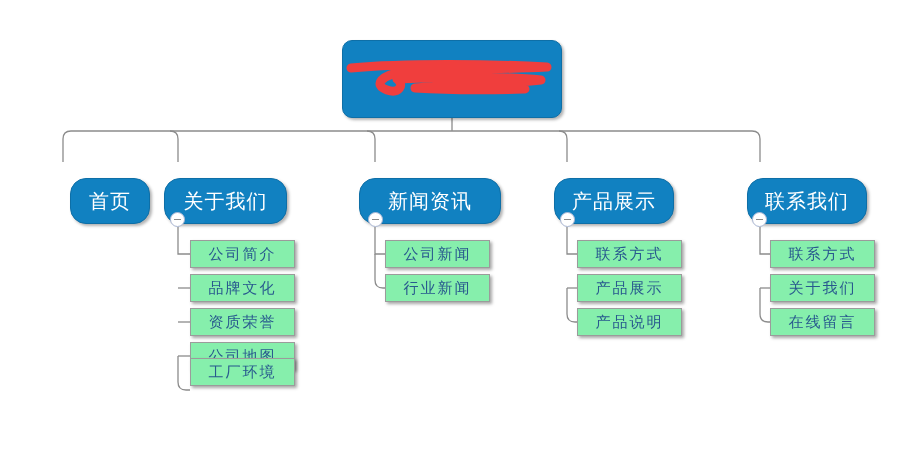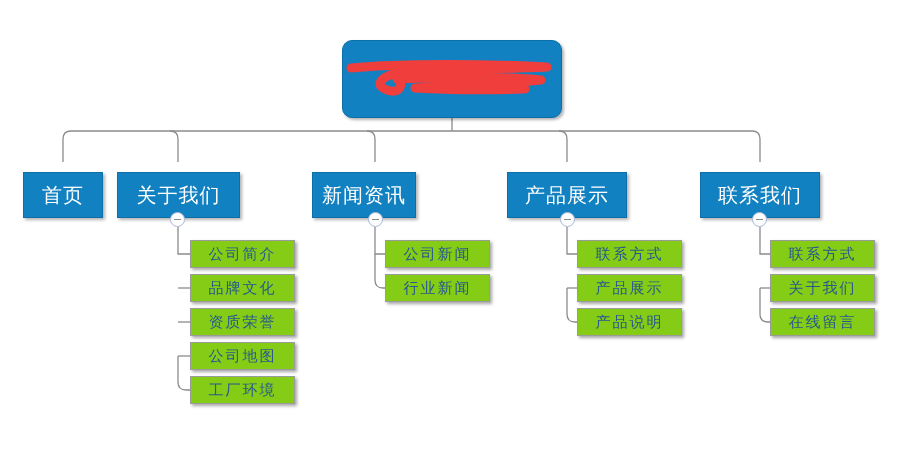--- a/index.html
+++ b/index.html
@@ -2,48 +2,49 @@
 <html><head>
 <meta charset="utf-8">
 <style>
   html,body{margin:0;padding:0;}
   body{
     width:912px;height:453px;position:relative;background:#ffffff;
     font-family:"Liberation Sans", sans-serif;overflow:hidden;
   }
   svg.lines{position:absolute;left:0;top:0;z-index:1;}
   .topic{
-    position:absolute;top:172px;height:46px;z-index:3;
-    background:#1181c1;border:1px solid #0e6fa7;border-radius:0;
+    position:absolute;top:178px;height:46px;z-index:3;
+    background:#1181c1;border:1px solid #0e6fa7;border-radius:16px;
     box-shadow:2px 2px 3px rgba(0,0,0,.3);
     display:flex;align-items:center;justify-content:center;
     color:#ffffff;font-size:20px;letter-spacing:1px;cursor:default;
     box-sizing:border-box;
+    margin-left:47px;
   }
   .root-topic{
     position:absolute;left:342px;top:40px;width:220px;height:78px;z-index:3;
     background:#1181c1;border:1px solid #0e6fa7;border-radius:10px;
     box-shadow:2px 2px 3px rgba(0,0,0,.3);
     display:flex;align-items:center;justify-content:center;box-sizing:border-box;
   }
   .t-home{left:23px;width:80px;}
   .t-about{left:117px;width:123px;align-items:center;}
-  .t-news{left:312px;width:104px;}
+  .t-news{left:312px;width:142px;}
   .t-products{left:507px;width:120px;}
   .t-contact{left:700px;width:120px;}
   .leaf{
     position:absolute;width:105px;height:28px;z-index:3;
-    background:#84cc16;border:1px solid #9b9b9b;
+    background:#86efac;border:1px solid #9b9b9b;
     box-shadow:2px 2px 3px rgba(0,0,0,.35);
     display:flex;align-items:center;justify-content:center;
     color:#28598e;font-size:15px;letter-spacing:2px;
     font-family:"Liberation Serif", serif;box-sizing:border-box;cursor:default;
   }
   .ga{left:190px;} .gb{left:385px;} .gc{left:577px;} .gd{left:770px;}
-  .r0{top:240px;} .r1{top:274px;} .r2{top:308px;align-items:center;} .r3{top:342px;} .r4{top:376px;}
+  .r0{top:240px;} .r1{top:274px;} .r2{top:308px;align-items:center;} .r3{top:342px;} .r4{top:358px;}
   .toggle{
     position:absolute;top:212px;width:15px;height:15px;z-index:4;
     background:#ffffff;border:1px solid #a9b6d3;border-radius:50%;
     display:flex;align-items:center;justify-content:center;
     box-sizing:border-box;cursor:pointer;
   }
   .tg-about{left:170px;} .tg-news{left:368px;} .tg-products{left:560px;} .tg-contact{left:752px;}
   .minus{display:block;width:7px;height:0;border-top:1px solid #8a8a8a;}
   .scribble{position:absolute;left:0;top:0;}
 </style>

